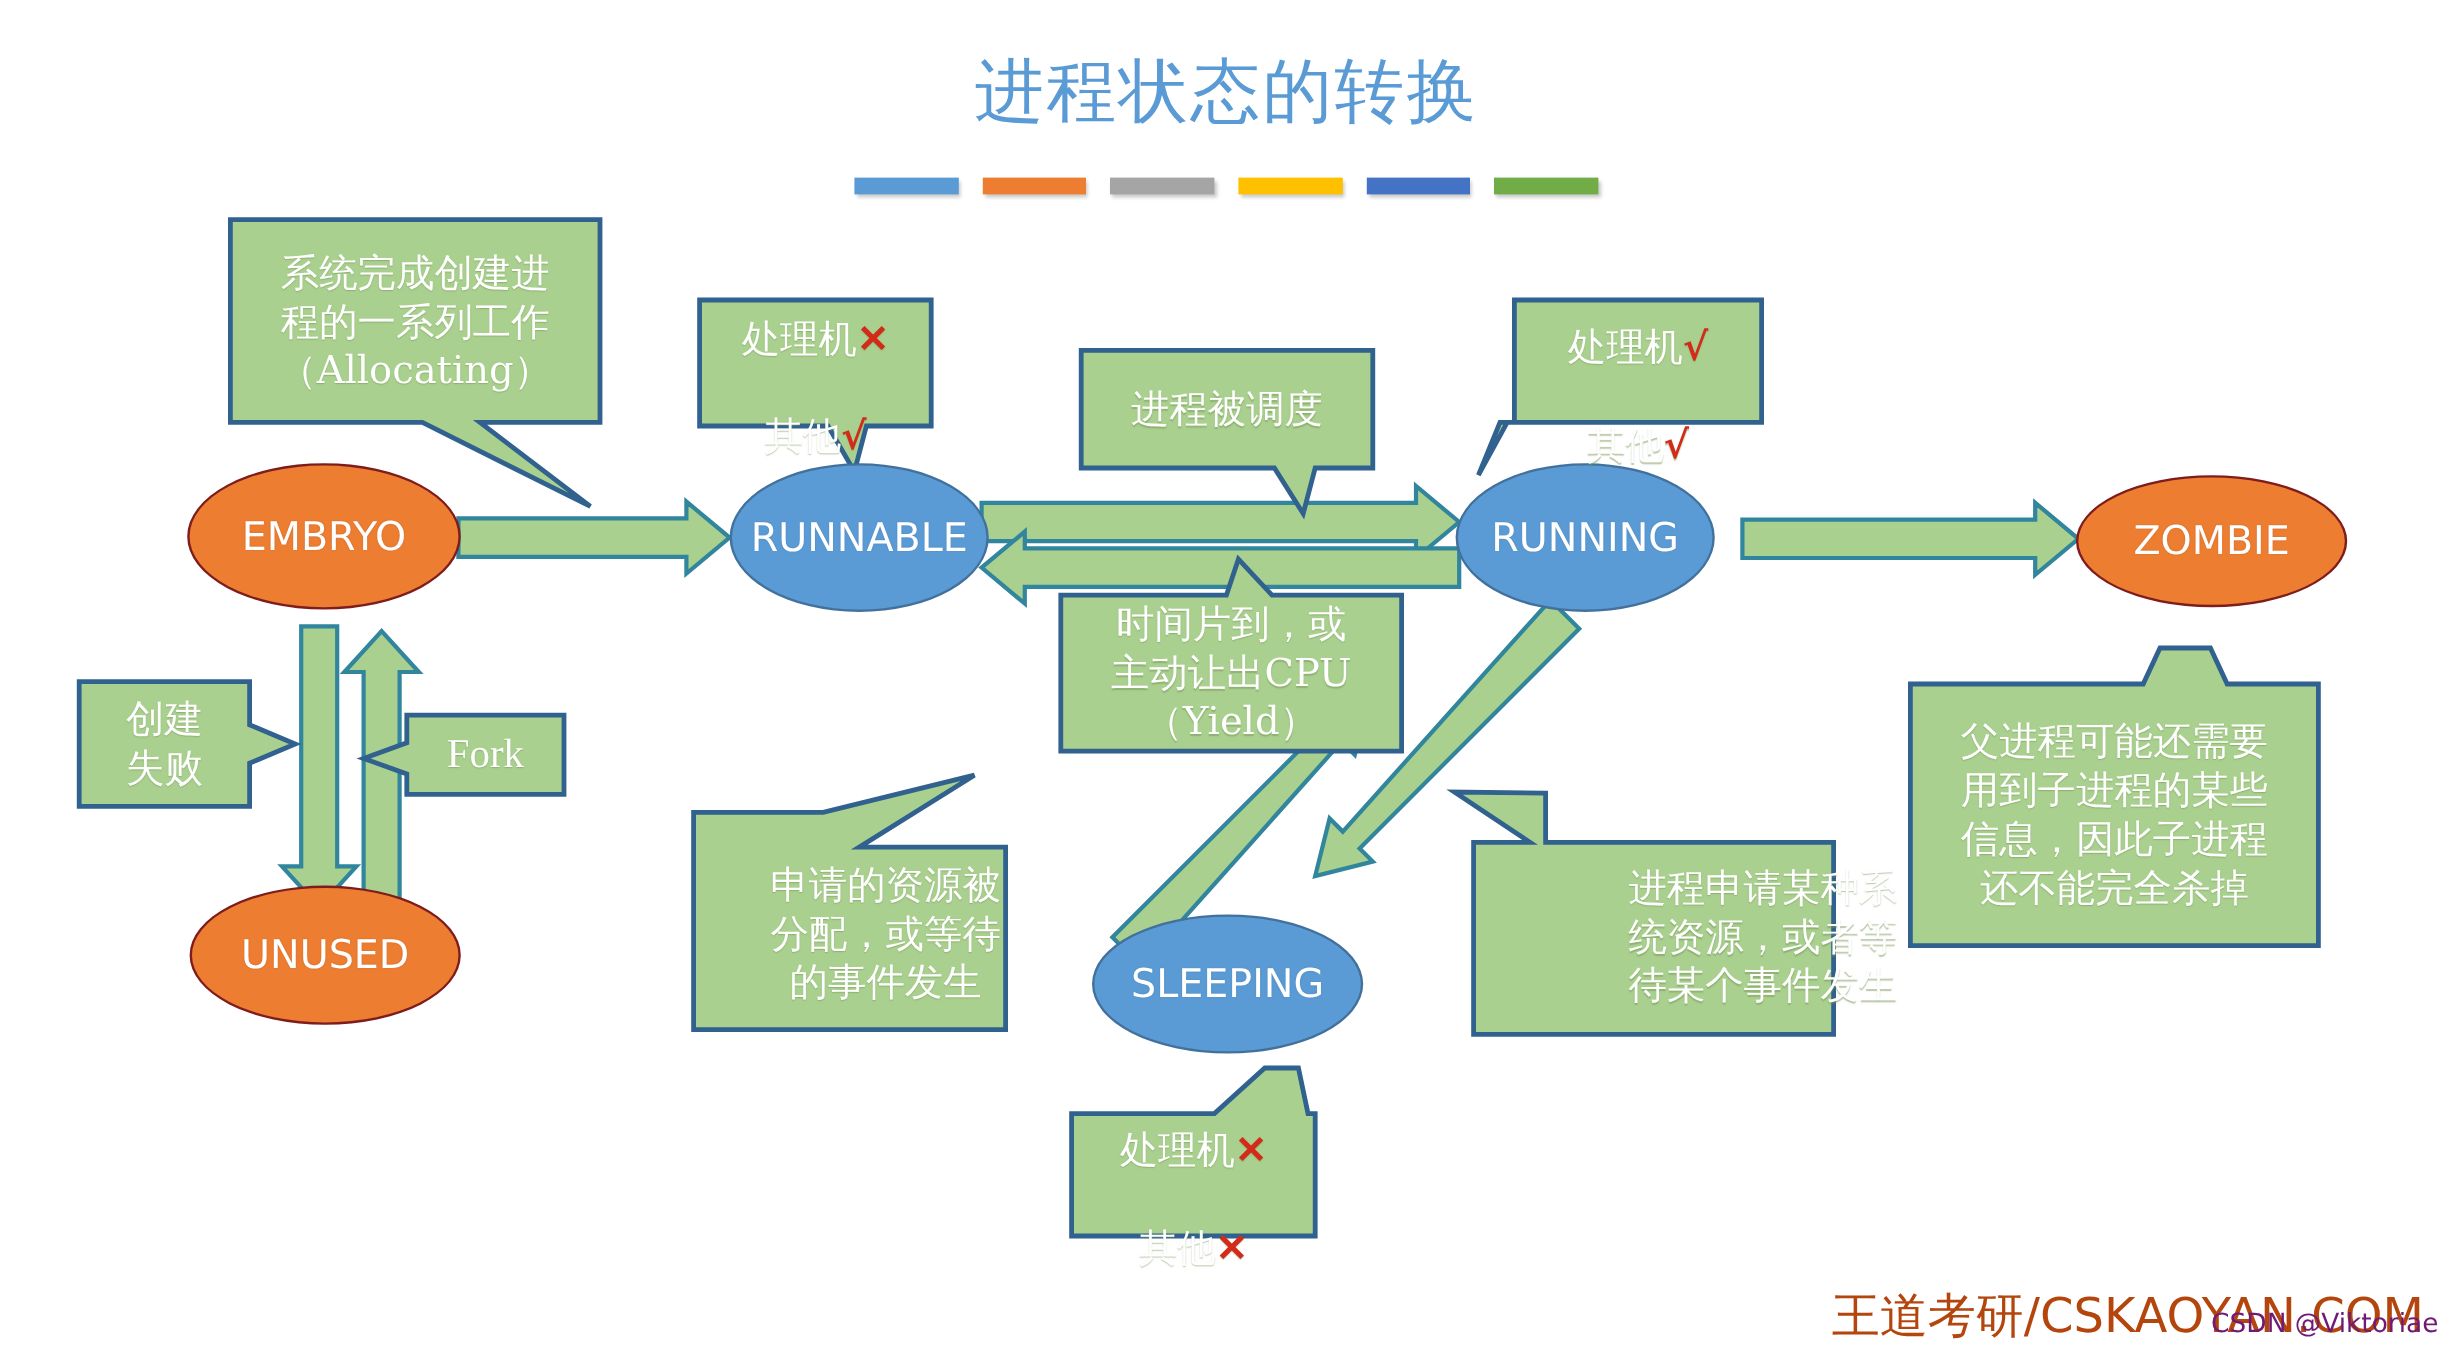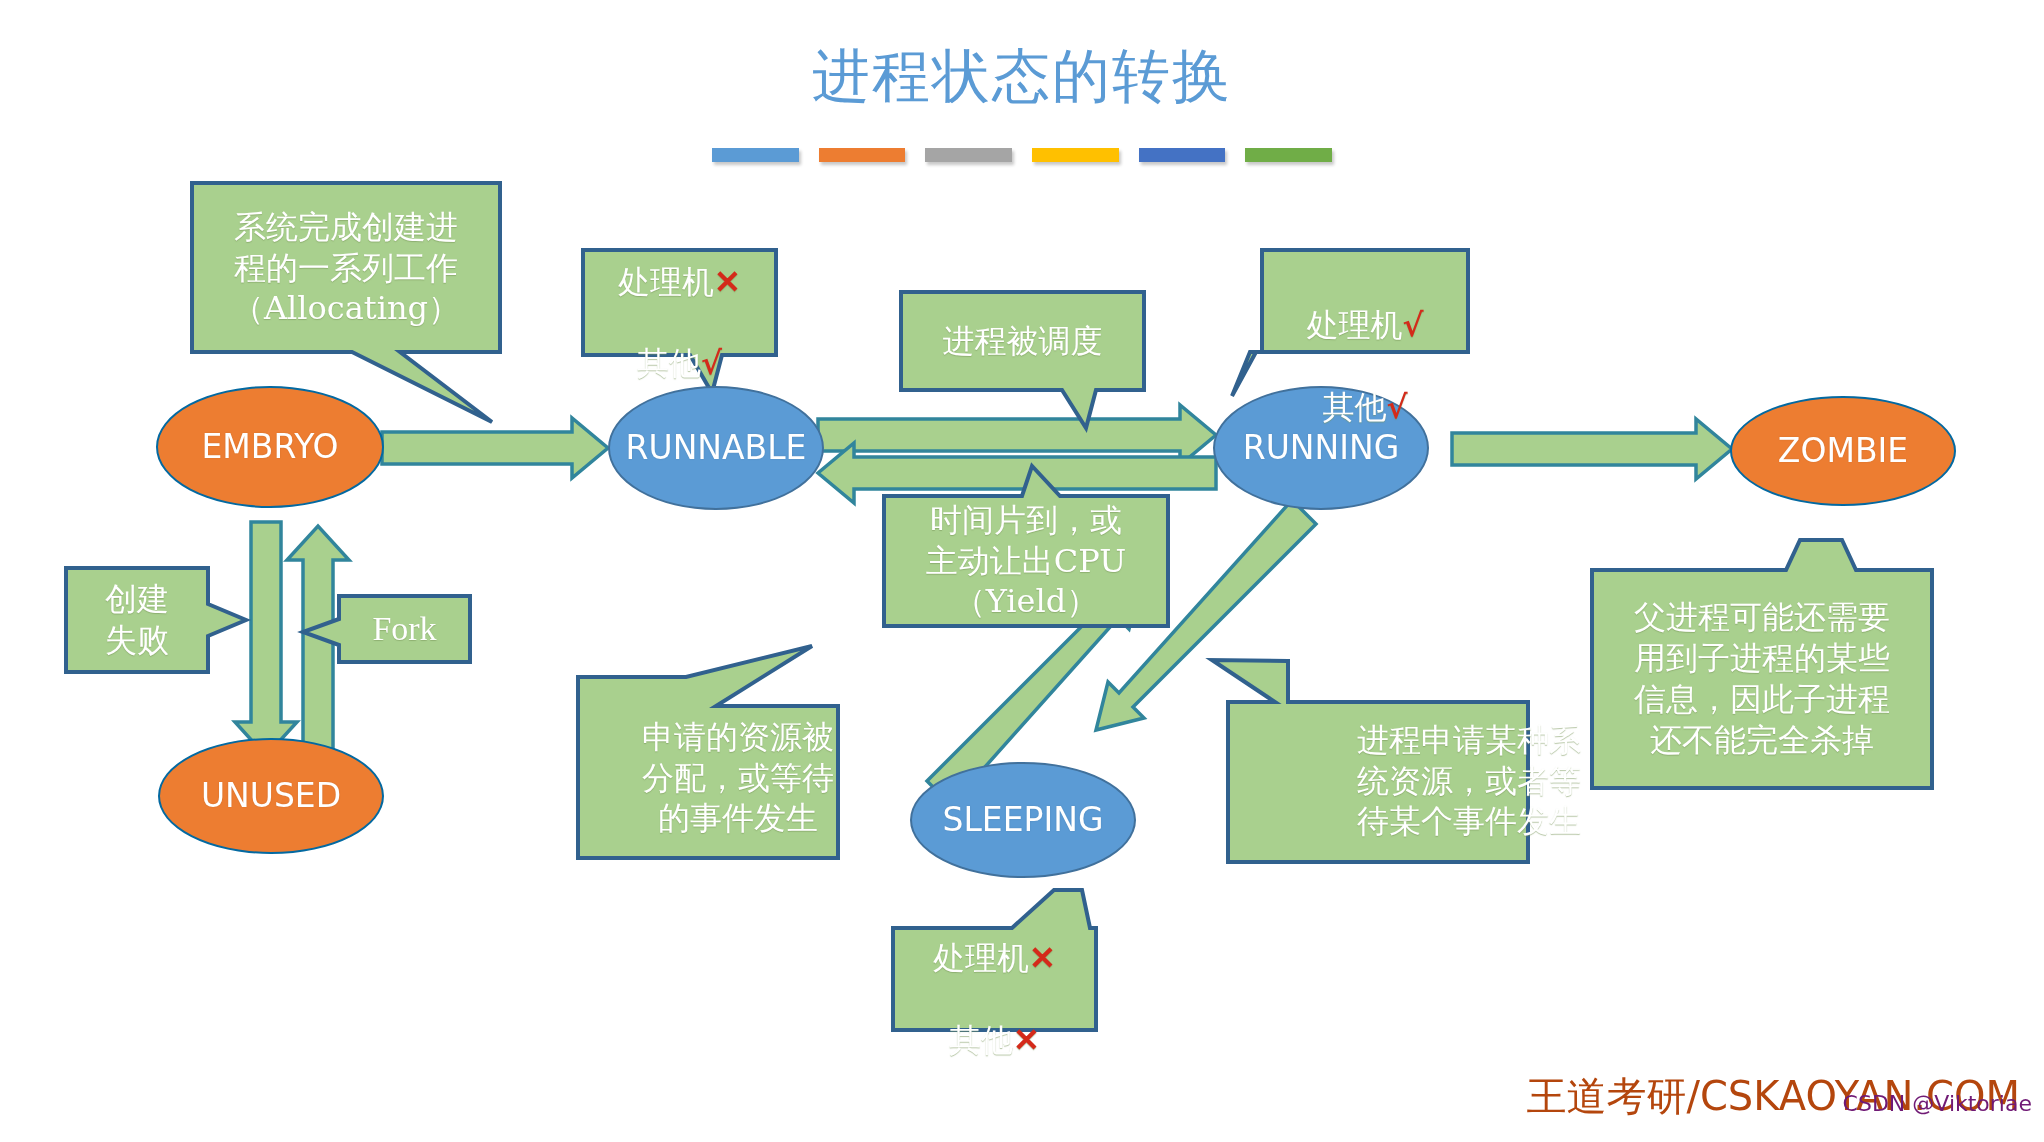--- a/index.html
+++ b/index.html
@@ -24,21 +24,21 @@
   .callout-shape{fill:#a9d08e;stroke:#31618e;stroke-width:4;stroke-linejoin:miter;}
 
   
   .node{
     position:absolute;border-radius:50%;
     display:flex;align-items:center;justify-content:center;
     color:#ffffff;font-size:33px;line-height:1.45;text-align:center;
     font-family:"DejaVu Sans","Liberation Sans",sans-serif;
     text-shadow:0 0 2px rgba(0,0,0,.12);
   }
-  .node.orange{background:#ed7d31;border:2px solid #0369a1;}
+  .node.orange{background:#ed7d31;border:2px solid #7f1d1d;}
   .node.blue{background:#5b9bd5;border:2px solid #41719c;}
   .node span{display:block;padding:0 12px;word-break:break-all;}
 
   
   .ctext{
     position:absolute;color:#ffffff;text-align:center;
     font-family:"DejaVu Serif","Liberation Serif",serif;
     line-height:1.28;white-space:pre-line;
     display:flex;align-items:center;justify-content:center;
     text-shadow:0 1px 1px rgba(120,150,90,.55);
@@ -148,21 +148,21 @@
     <div>
       <span>处理机</span><span class="mark">✕</span>
     </div>
     <div>
       <span>其他</span><span class="mark">√</span>
     </div>
   </div>
 
   <div class="ctext" style="left:903px;top:294px;width:239px;height:94px;font-size:32px;">进程被调度</div>
 
-  <div class="ctext" style="left:1264px;top:252px;width:202px;height:116px;font-size:32px;flex-direction:column;margin-top:36px;">
+  <div class="ctext" style="left:1264px;top:252px;width:202px;height:116px;font-size:32px;flex-direction:column;">
     <div>
       <span>处理机</span><span class="mark">√</span>
     </div>
     <div>
       <span>其他</span><span class="mark">√</span>
     </div>
   </div>
 
   <div class="ctext" style="left:68px;top:570px;width:138px;height:100px;font-size:32px;">创建
 失败</div>

